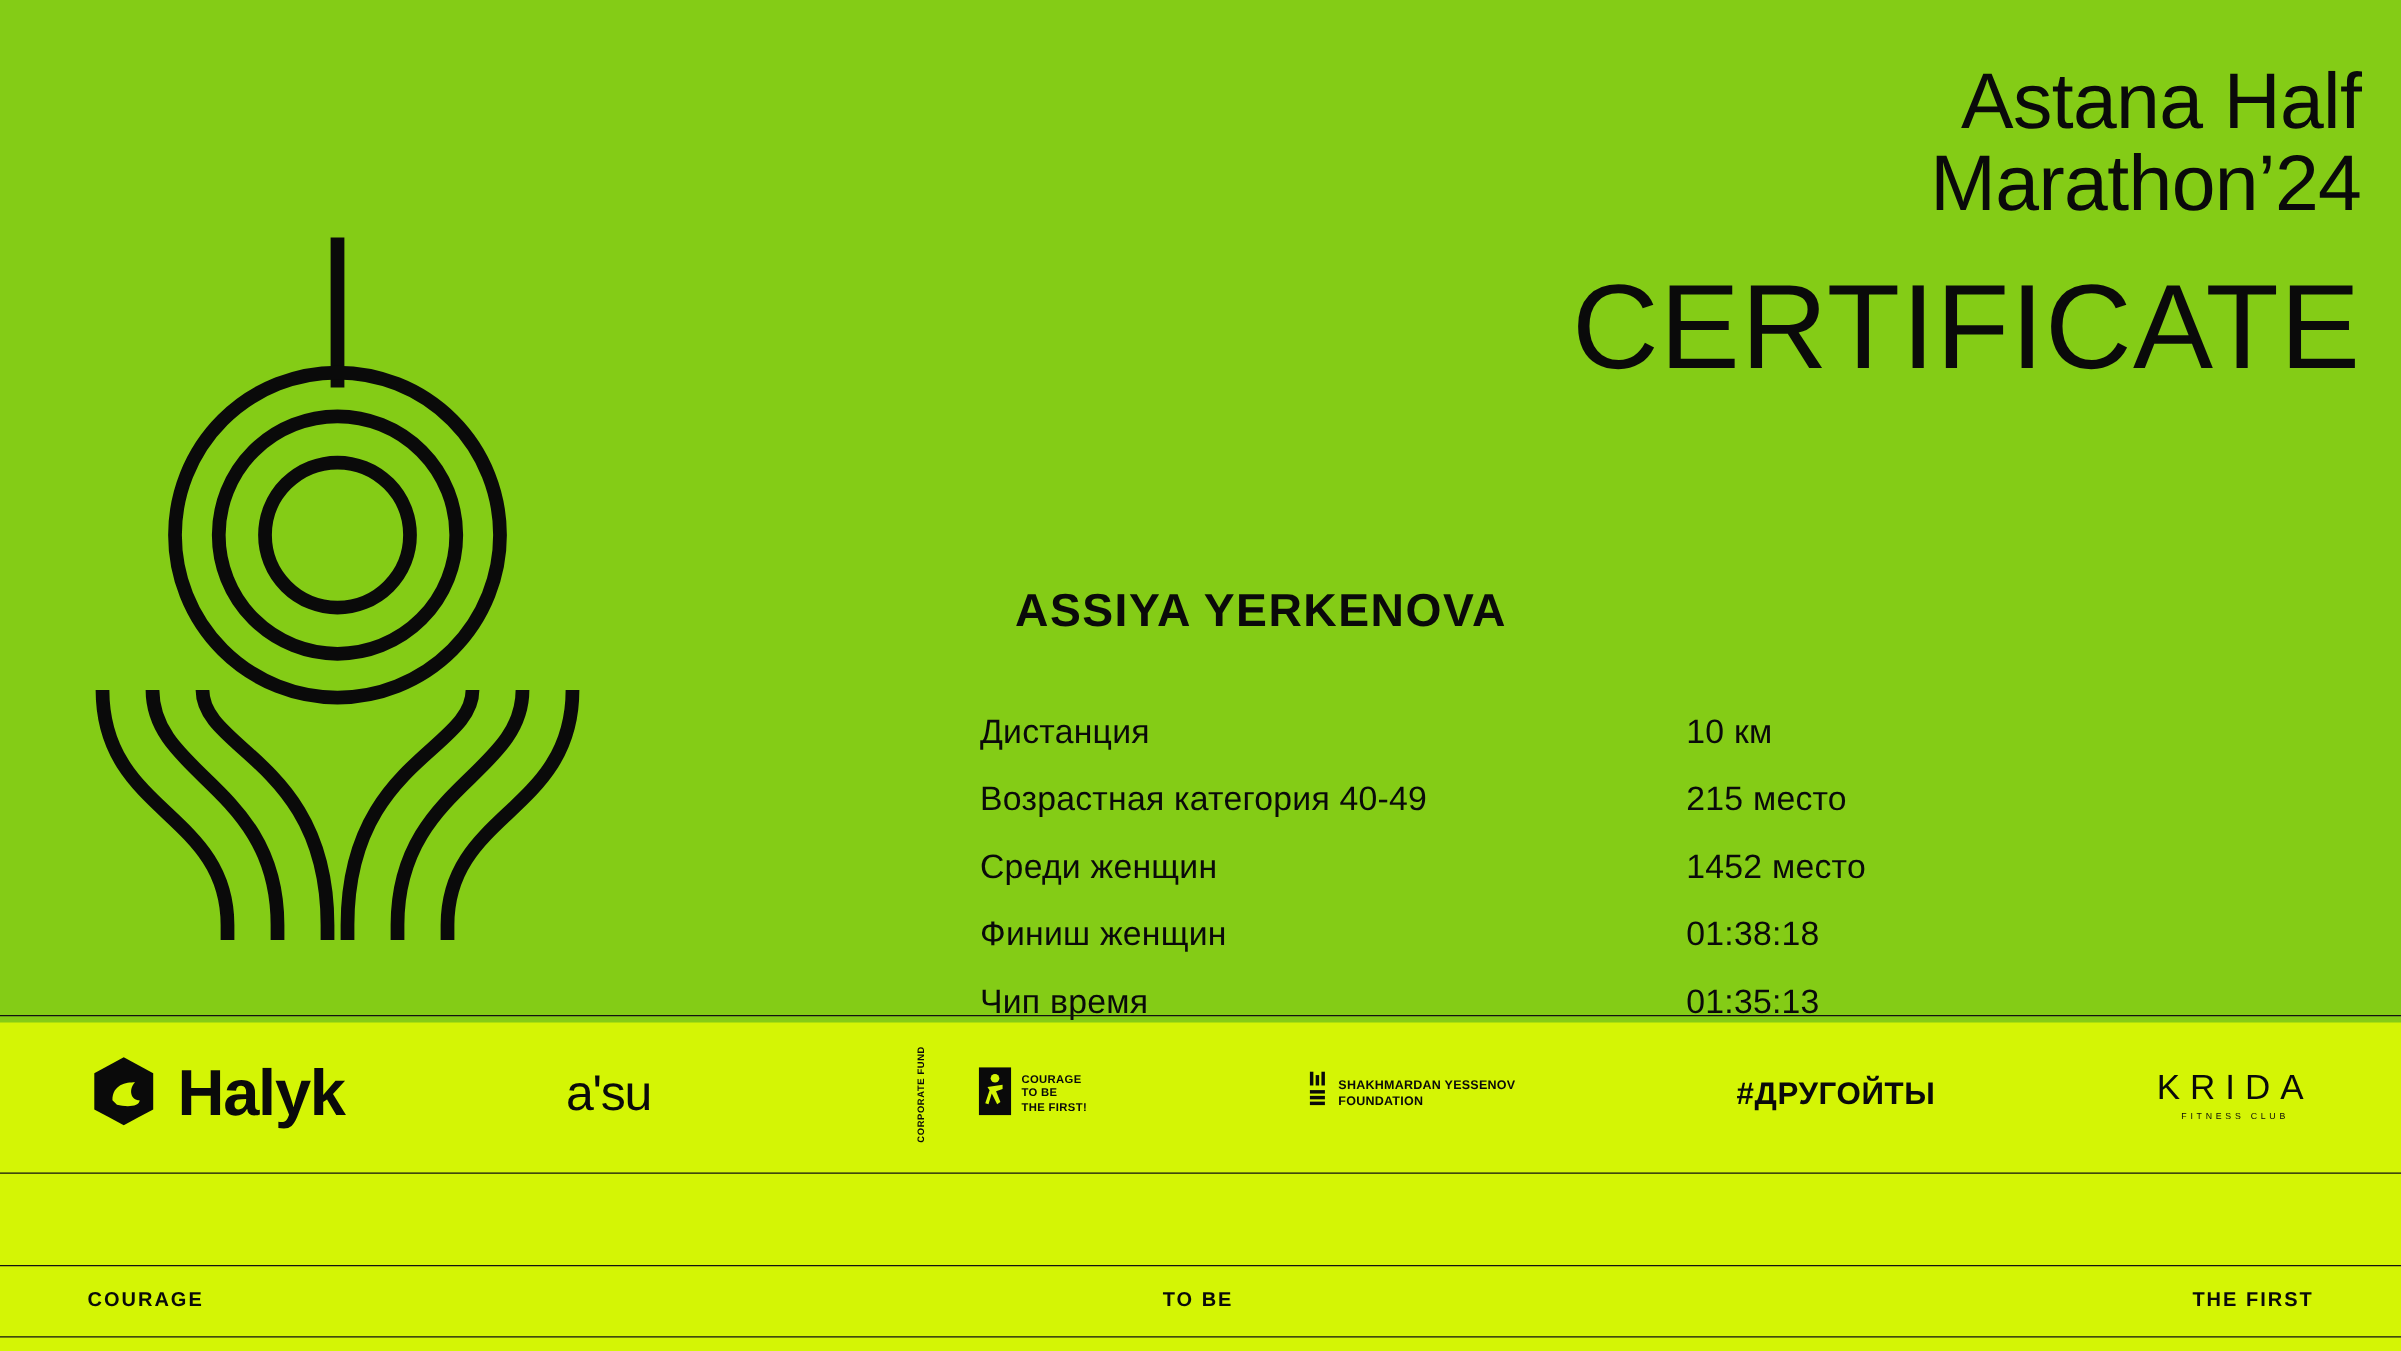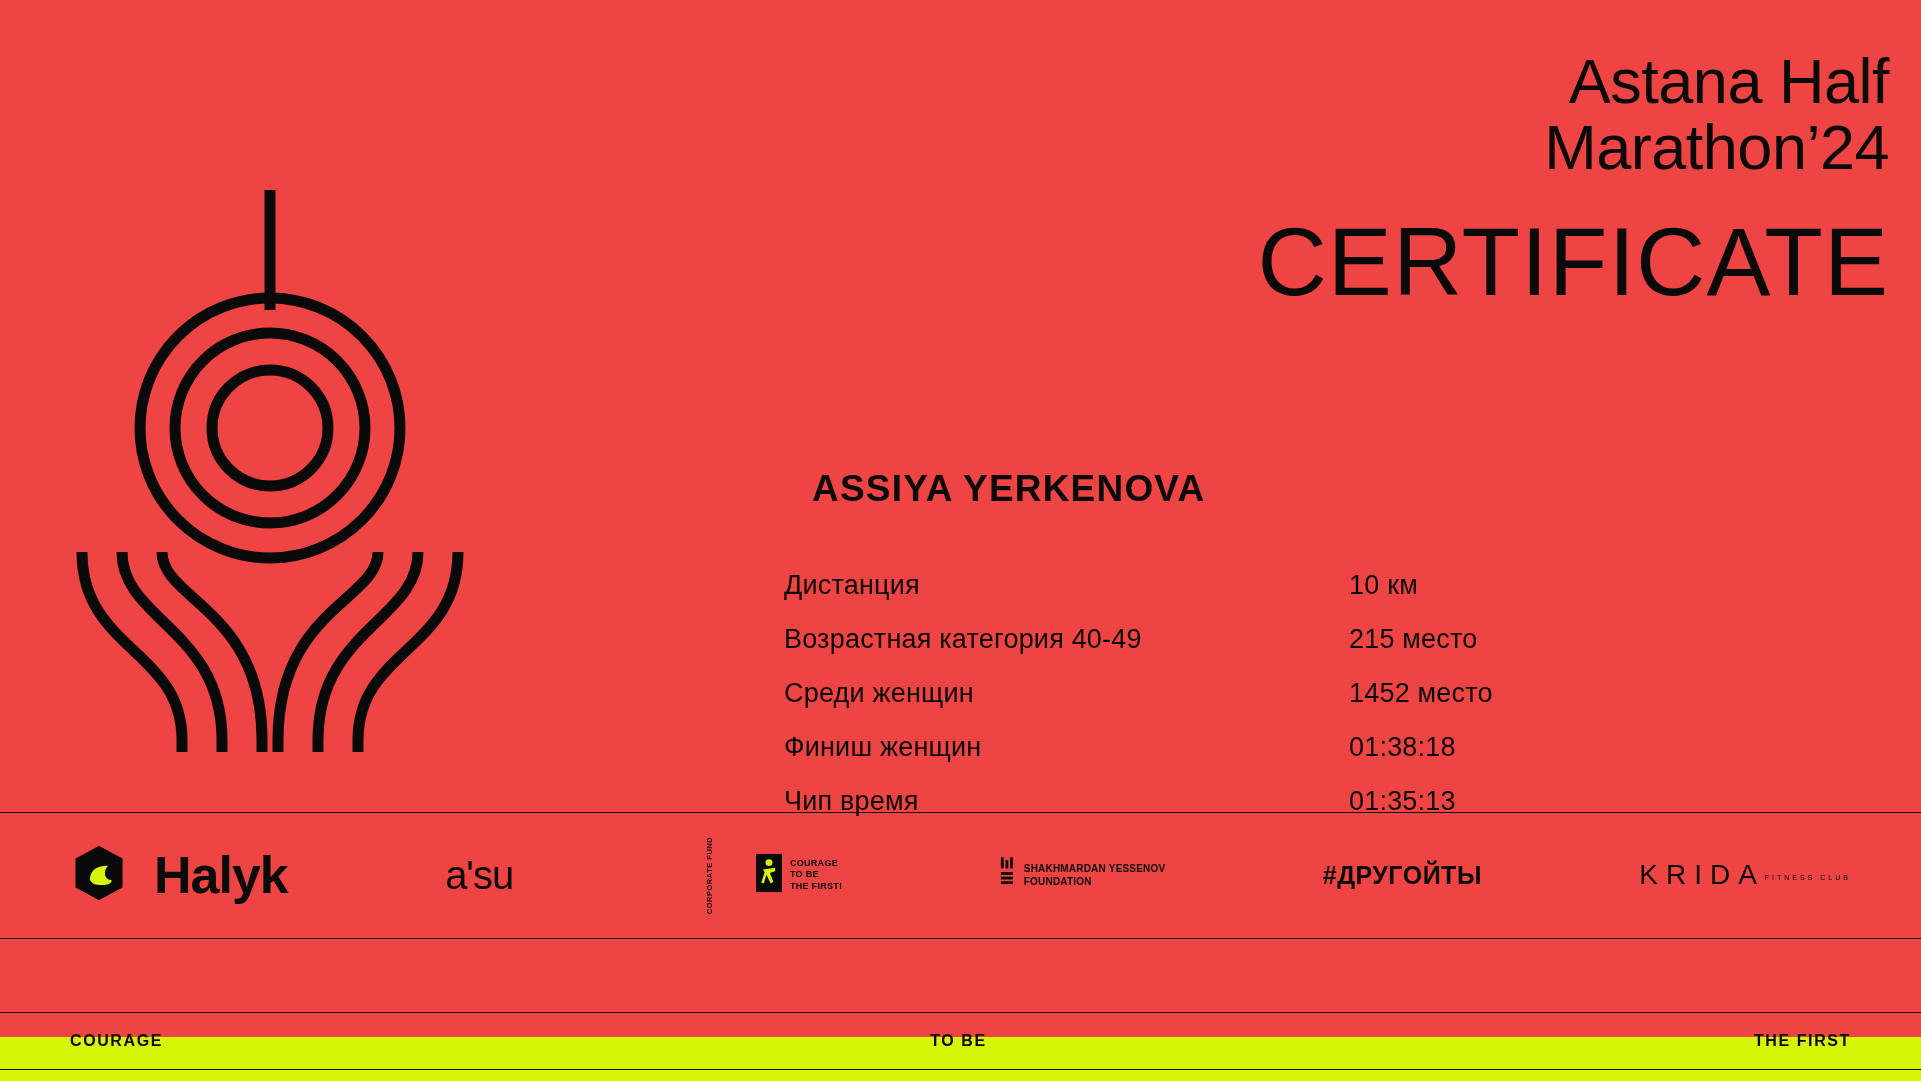--- a/index.html
+++ b/index.html
@@ -11,22 +11,22 @@
     height: 1081px;
     background: #d4f505;
     font-family: "Liberation Sans", sans-serif;
     color: #0a0a0a;
     overflow: hidden;
     position: relative;
   }
   .certificate {
     position: relative;
     width: 1921px;
-    height: 1037px;
-    background: #ef4444;
+    height: 818px;
+    background: #84cc16;
   }
 
   
   .top-area {
     position: absolute;
     left: 0; top: 0;
     width: 1921px;
     height: 812px;
   }
 
@@ -122,21 +122,21 @@
     display: flex;
     align-items: center;
     justify-content: center;
     height: 80px;
   }
 
   
   .halyk {
     display: flex;
     align-items: center;
-    gap: 26px;
+    gap: 14px;
     text-align: right;
   }
   .halyk-text {
     font-size: 52px;
     font-weight: bold;
     letter-spacing: -1px;
     line-height: 1;
   }
 
   .asu-text {
@@ -205,20 +205,21 @@
   }
 
   .drugoity {
     font-size: 25px;
     font-weight: bold;
     letter-spacing: 0.5px;
   }
 
   .krida {
     text-align: right;
+    flex-direction: column;
   }
   .krida .k1 {
     font-size: 28px;
     letter-spacing: 8px;
     font-weight: 400;
   }
   .krida .k2 {
     font-size: 7px;
     letter-spacing: 3px;
     margin-top: 4px;

